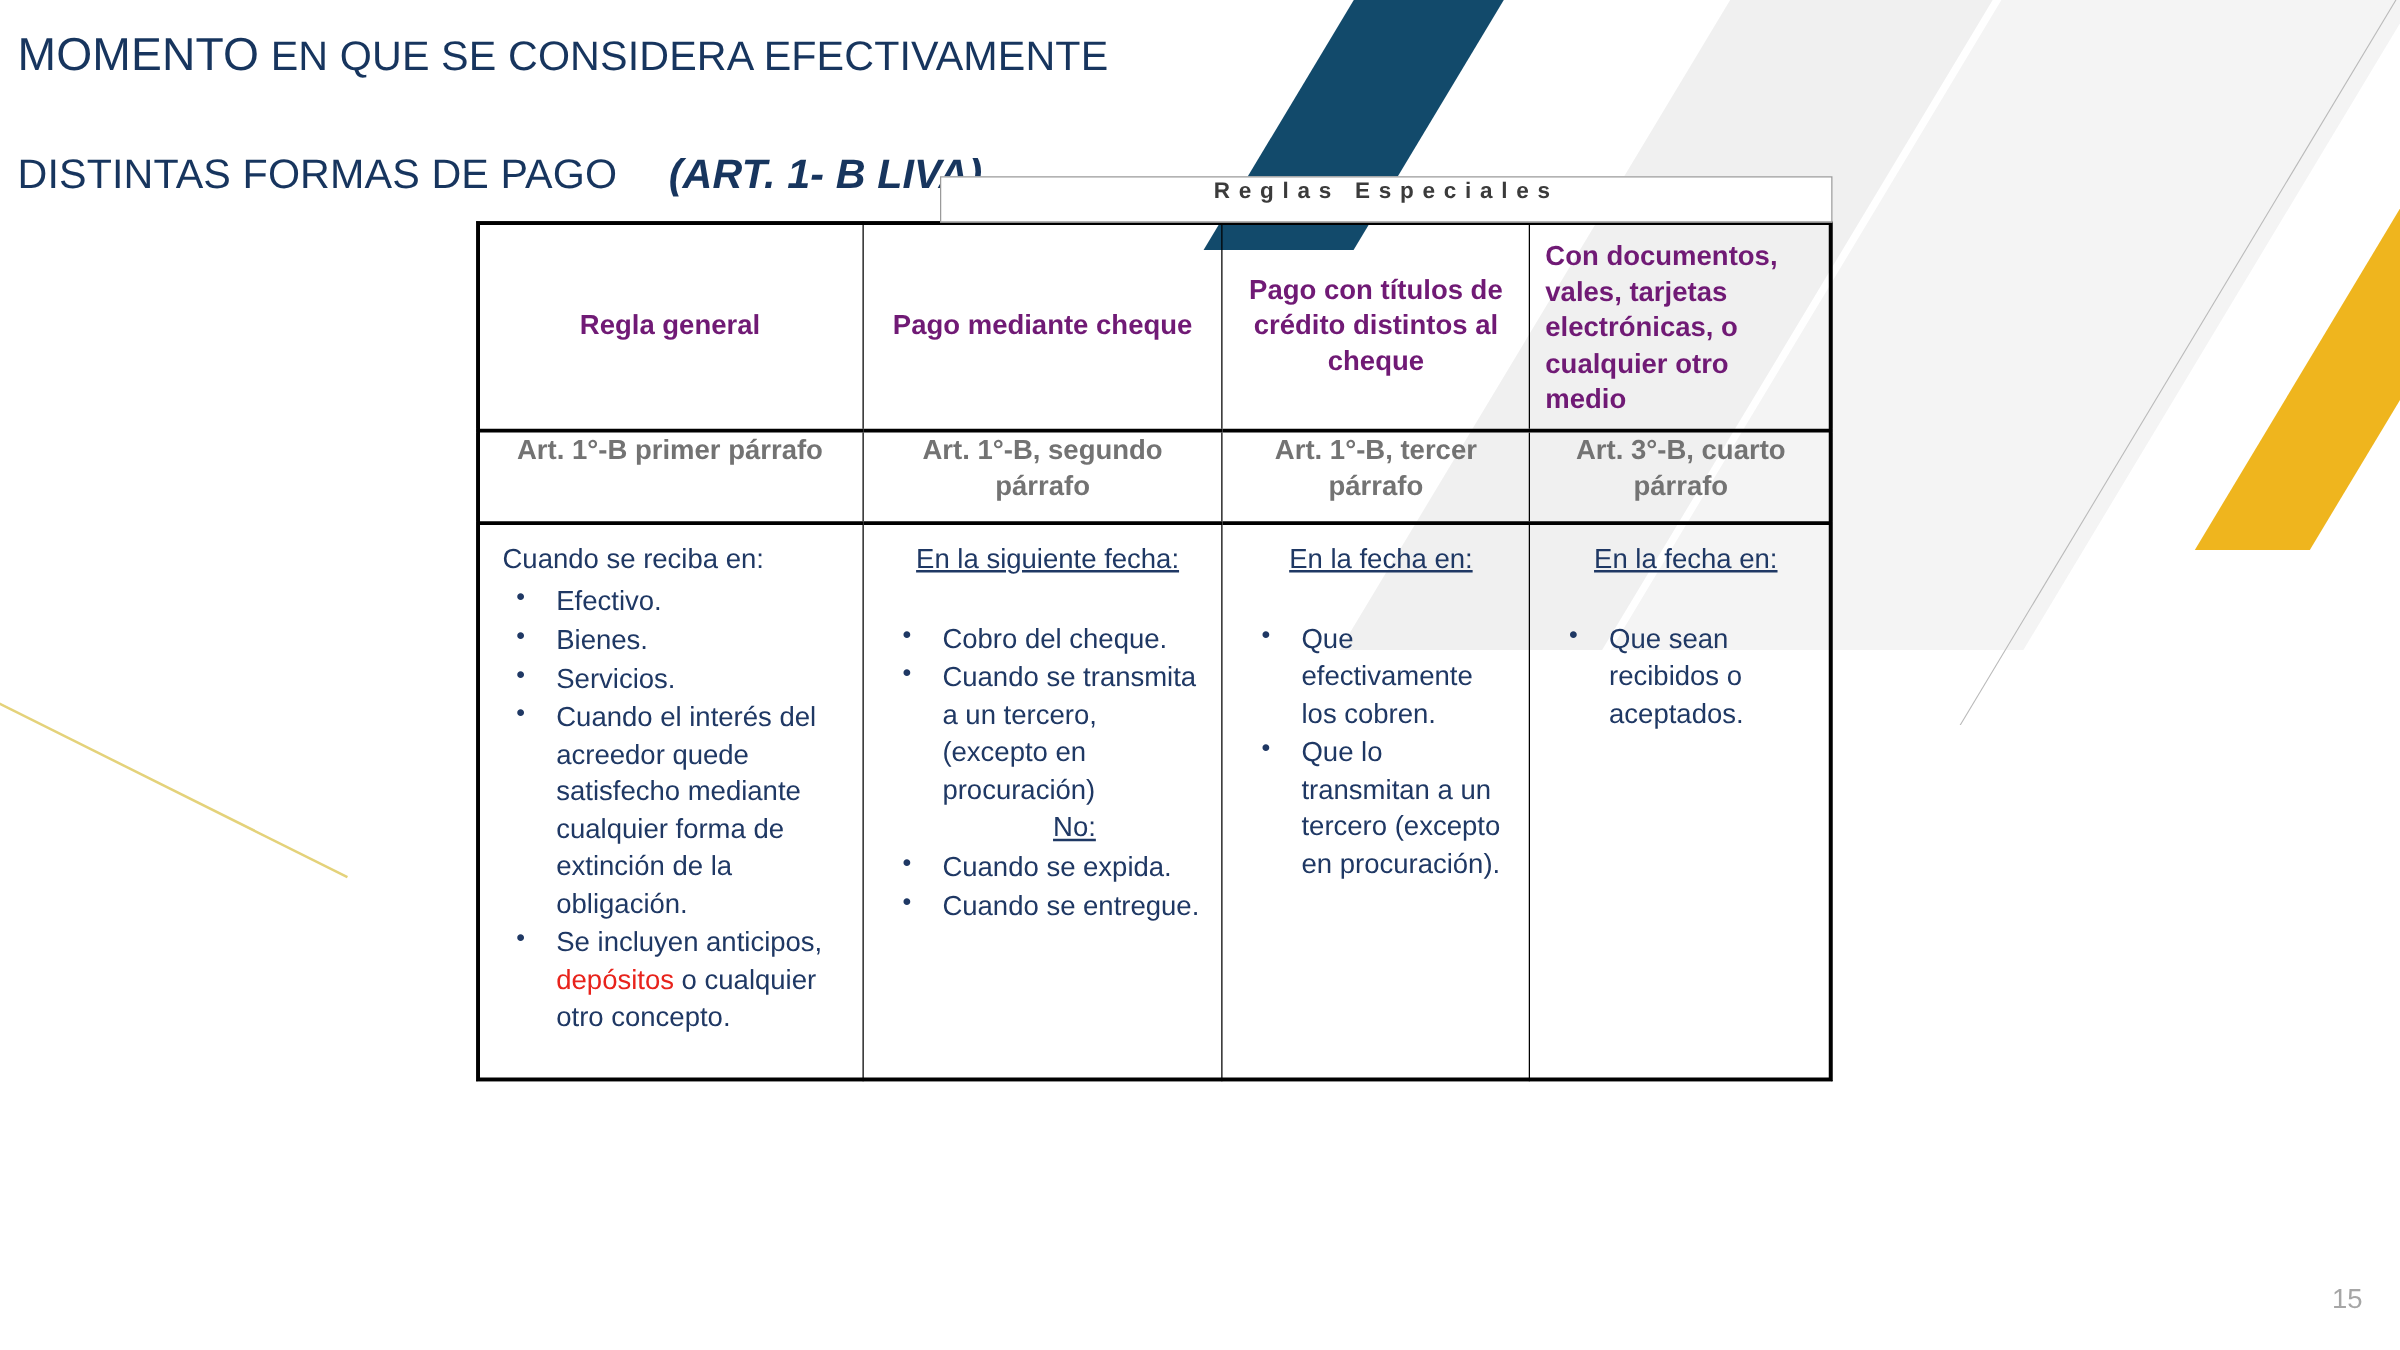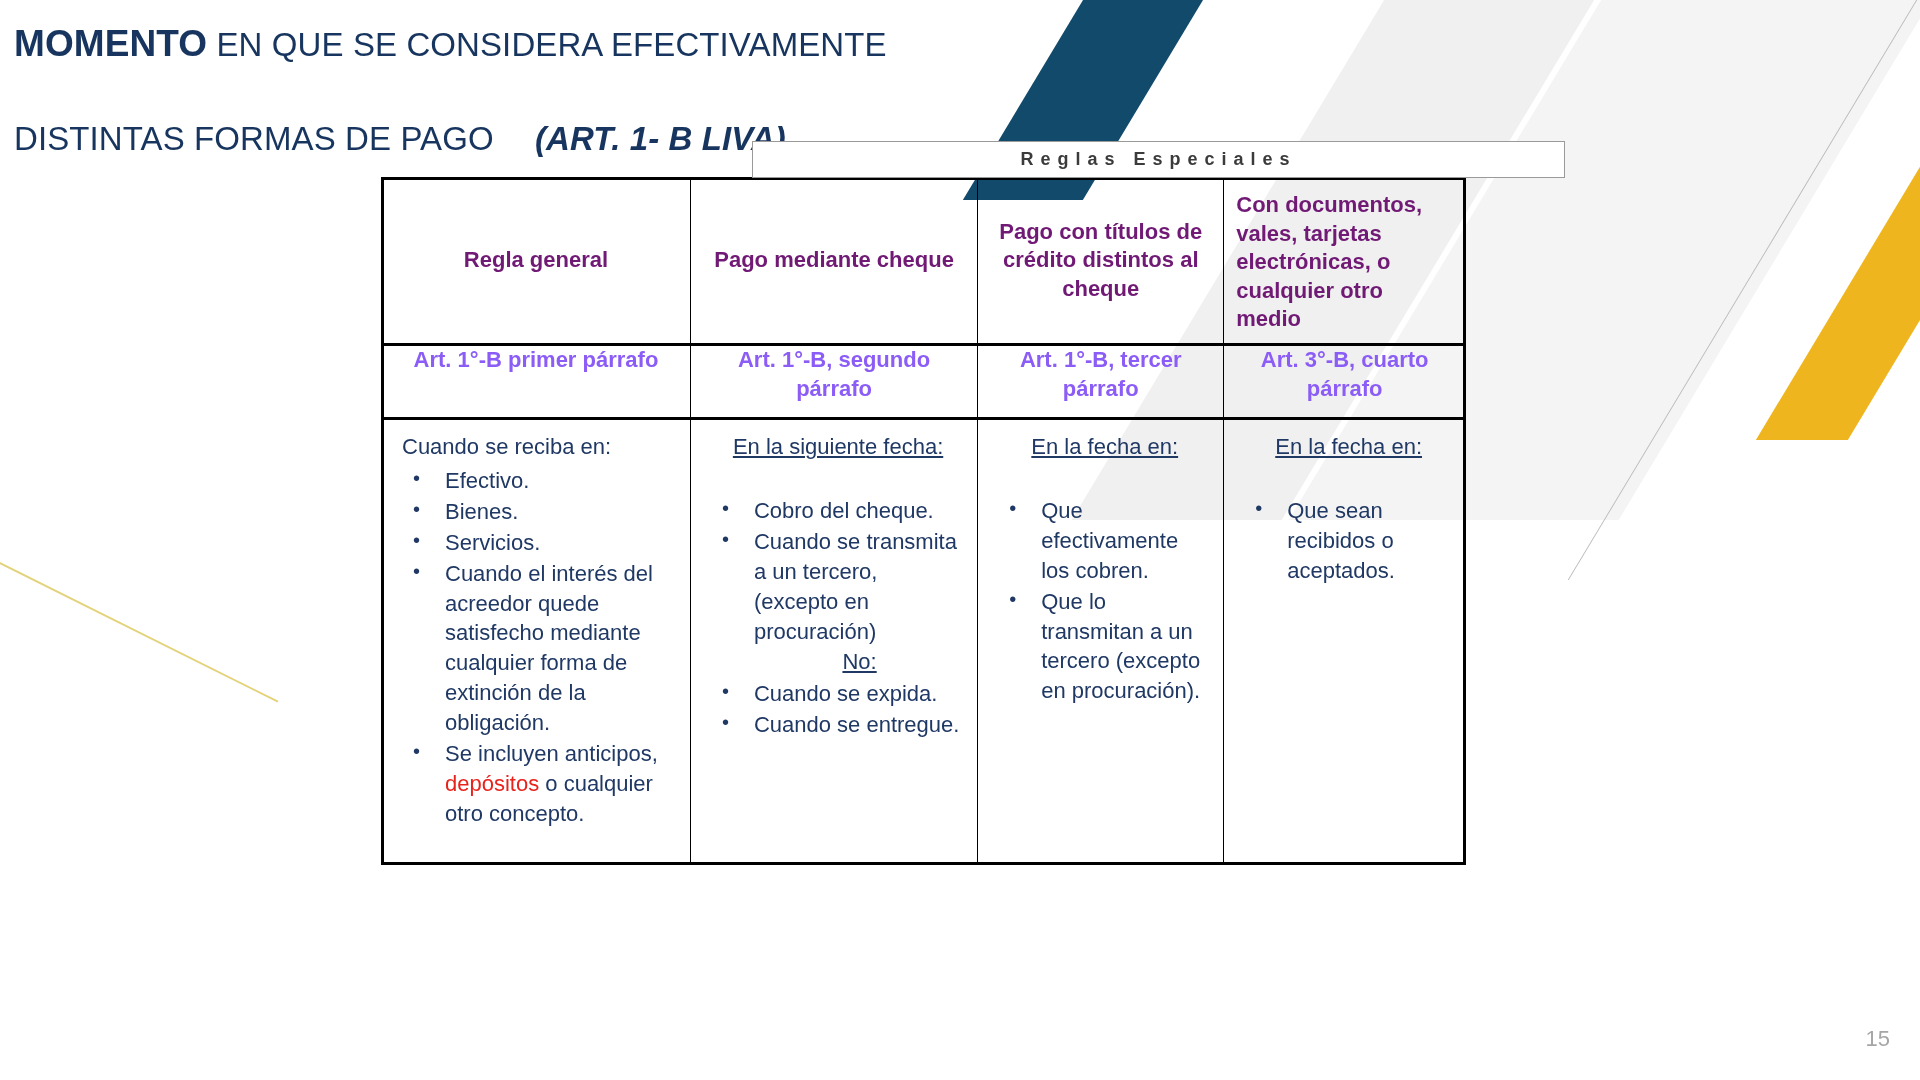--- a/index.html
+++ b/index.html
@@ -83,42 +83,42 @@
     position: absolute;
     left: 14px;
     top: 18px;
     width: 1120px;
     color: #17355e;
     font-size: 33px;
     line-height: 1.40;
     letter-spacing: 0.1px;
   }
   .title-strong {
-    font-weight: bold;
+    font-weight: normal;
     font-size: 37px;
   }
   .title-italic {
     font-style: italic;
     font-weight: bold;
     font-size: 33px;
     margin-left: 32px;
   }
 
   
   .banner {
     position: absolute;
     left: 752px;
     top: 141px;
-    width: 813px;
+    width: 714px;
     height: 37px;
     border: 1px solid #9a9a9a;
     background: #ffffff;
     box-sizing: border-box;
     display: flex;
-    align-items: center;
+    align-items: flex-start;
     justify-content: center;
     z-index: 3;
   }
   .banner-text {
     color: #3b3b3b;
     font-weight: bold;
     font-size: 18px;
     letter-spacing: 7px;
   }
 
@@ -167,21 +167,21 @@
   }
   .hcell-inner-mid {
     padding: 0 12px;
   }
   .hcell-inner-top {
     padding: 13px 12px 0 12px;
     text-align: left;
   }
   .subcell {
     text-align: center;
-    color: #8b5cf6;
+    color: #737373;
     font-weight: bold;
     font-size: 22px;
     line-height: 1.30;
     vertical-align: middle;
   }
   .subcell-inner {
     padding: 0 10px;
   }
 
   .bodycell {

